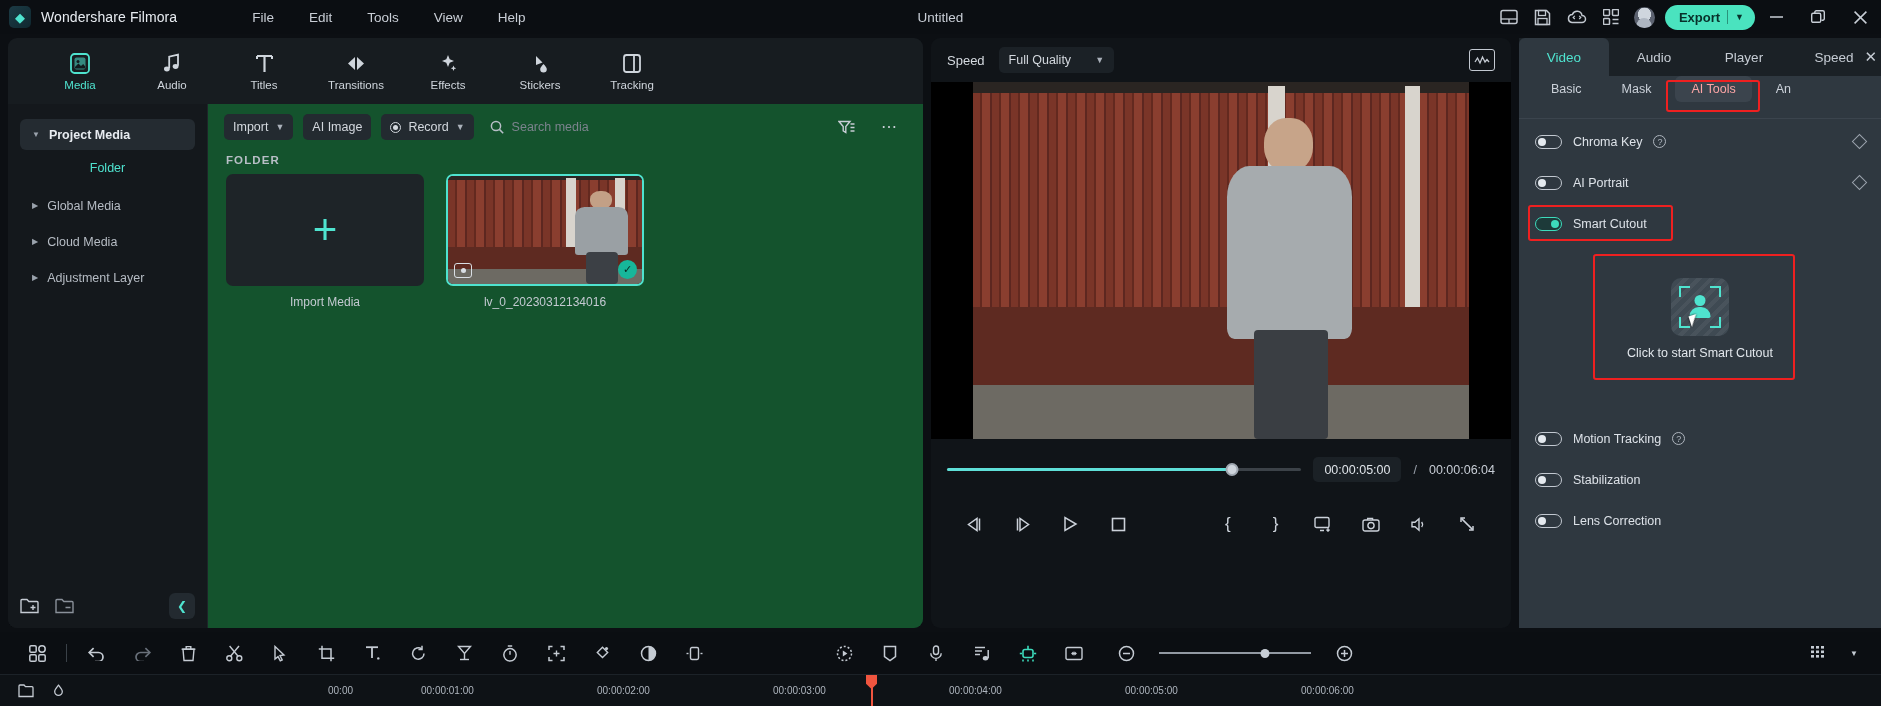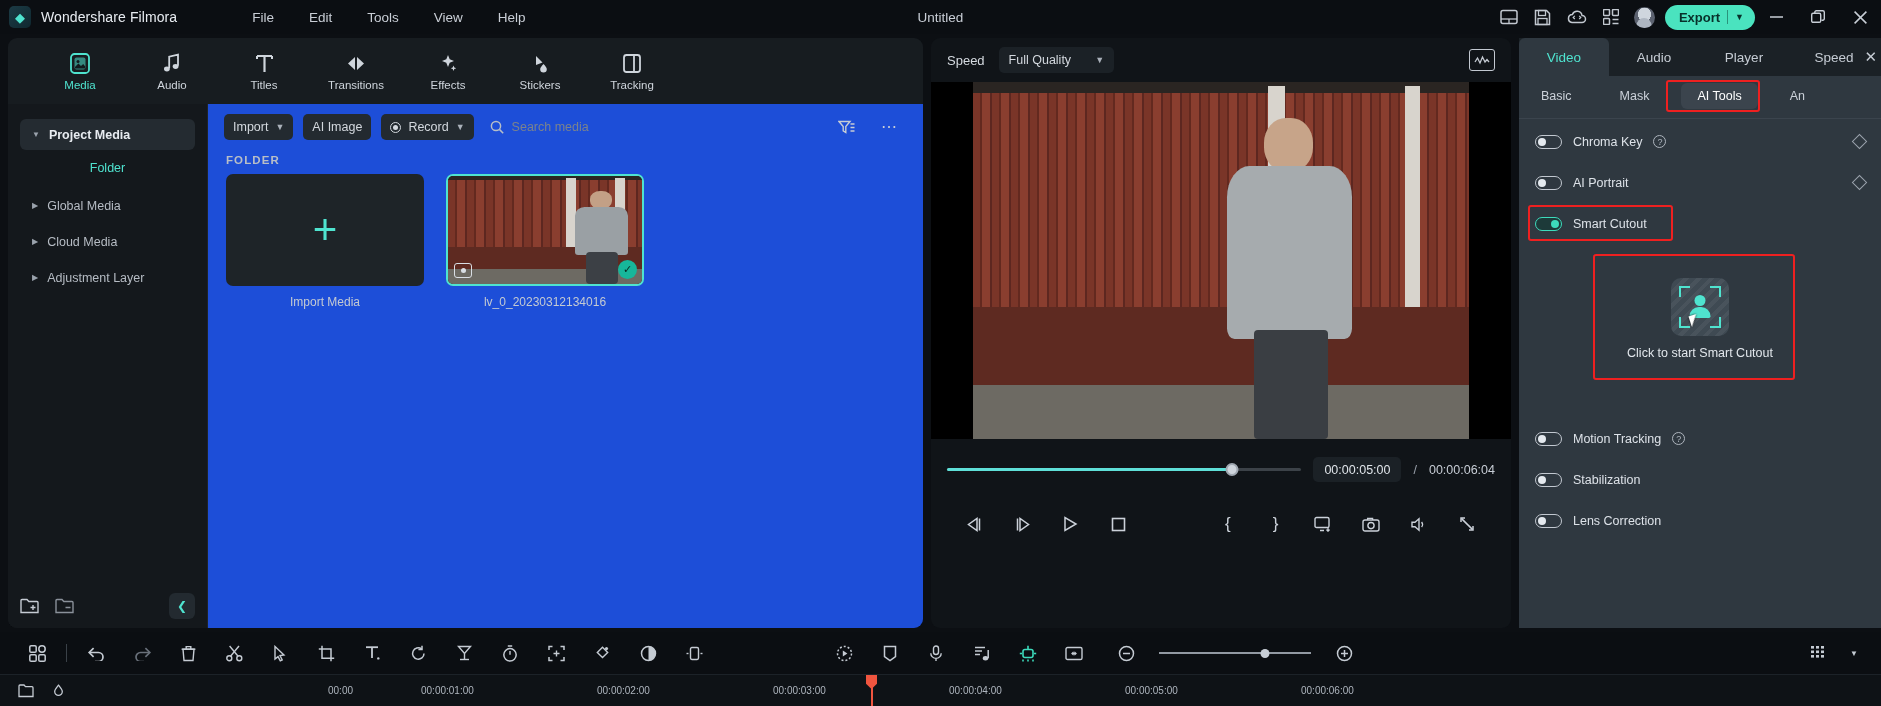--- a/index.html
+++ b/index.html
@@ -84,21 +84,21 @@
   .folder-sub{ text-align:center;font-size:12.5px;color:#4fe3cf;padding:6px 0 10px 0;}
   .side-bottom{
     position:absolute;left:0;right:0;bottom:0;height:44px;display:flex;align-items:center;
     padding:0 12px;gap:16px;background:#14181c;
   }
   .collapse-btn{
     margin-left:auto;width:26px;height:26px;border-radius:6px;background:#232a30;
     display:flex;align-items:center;justify-content:center;color:#4fe3cf;font-size:12px;
   }
 
-  .content{ flex:1;position:relative;background:#1d4ed8;}
+  .content{ flex:1;position:relative;background:#14532d;}
   .toolbar{
     height:46px;display:flex;align-items:center;padding:0 16px;gap:10px;
   }
   .tb-pill{
     height:26px;border-radius:5px;background:#232a30;display:flex;align-items:center;
     padding:0 9px;gap:7px;font-size:12.5px;color:#d3d8de;
   }
   .chev{ font-size:9px;color:#aab1ba;}
   .rec-dot{
     width:11px;height:11px;border-radius:50%;border:1.6px solid #d3d8de;
@@ -188,24 +188,24 @@
   }
   .prop-tabs{
     height:38px;display:flex;align-items:flex-end;background:#1b2126;position:relative;
   }
   .ptab{
     height:38px;min-width:90px;display:flex;align-items:center;justify-content:center;
     font-size:13.5px;color:#c6ccd4;
   }
   .ptab.active{ color:#4fe3cf;background:#2f3840;border-radius:6px 6px 0 0;}
   .ptab-close{ position:absolute;right:4px;top:10px;color:#c6ccd4;font-size:15px;}
-  .subtabs{ height:40px;display:flex;align-items:center;padding-left:6px;gap:16px;position:relative;}
+  .subtabs{ height:40px;display:flex;align-items:flex-start;padding-left:16px;gap:8px;position:relative;}
   .stab{ height:26px;padding:0 16px;border-radius:6px;display:flex;align-items:center;
     font-size:12.5px;color:#cbd1d9;}
-  .stab.active{ background:#3b444d;color:#ffffff;}
+  .stab.active{ background:#3b444d;color:#fca5a5;}
   .hl{ position:absolute;border:2.5px solid #ef2020;border-radius:3px;pointer-events:none;}
 
   .sep{ height:1px;background:#3b444d;margin:2px 0; }
   .row{ height:41px;display:flex;align-items:center;padding:0 16px;gap:11px; }
   .toggle{
     width:27px;height:14px;border-radius:8px;border:1.5px solid #c2c8d0;position:relative;flex:none;
   }
   .toggle:after{ content:"";position:absolute;left:2px;top:2px;width:8px;height:8px;border-radius:50%;
     background:#e4e9ee;}
   .toggle.on{ border-color:#3ddbbc; background:#1d3a39;}

